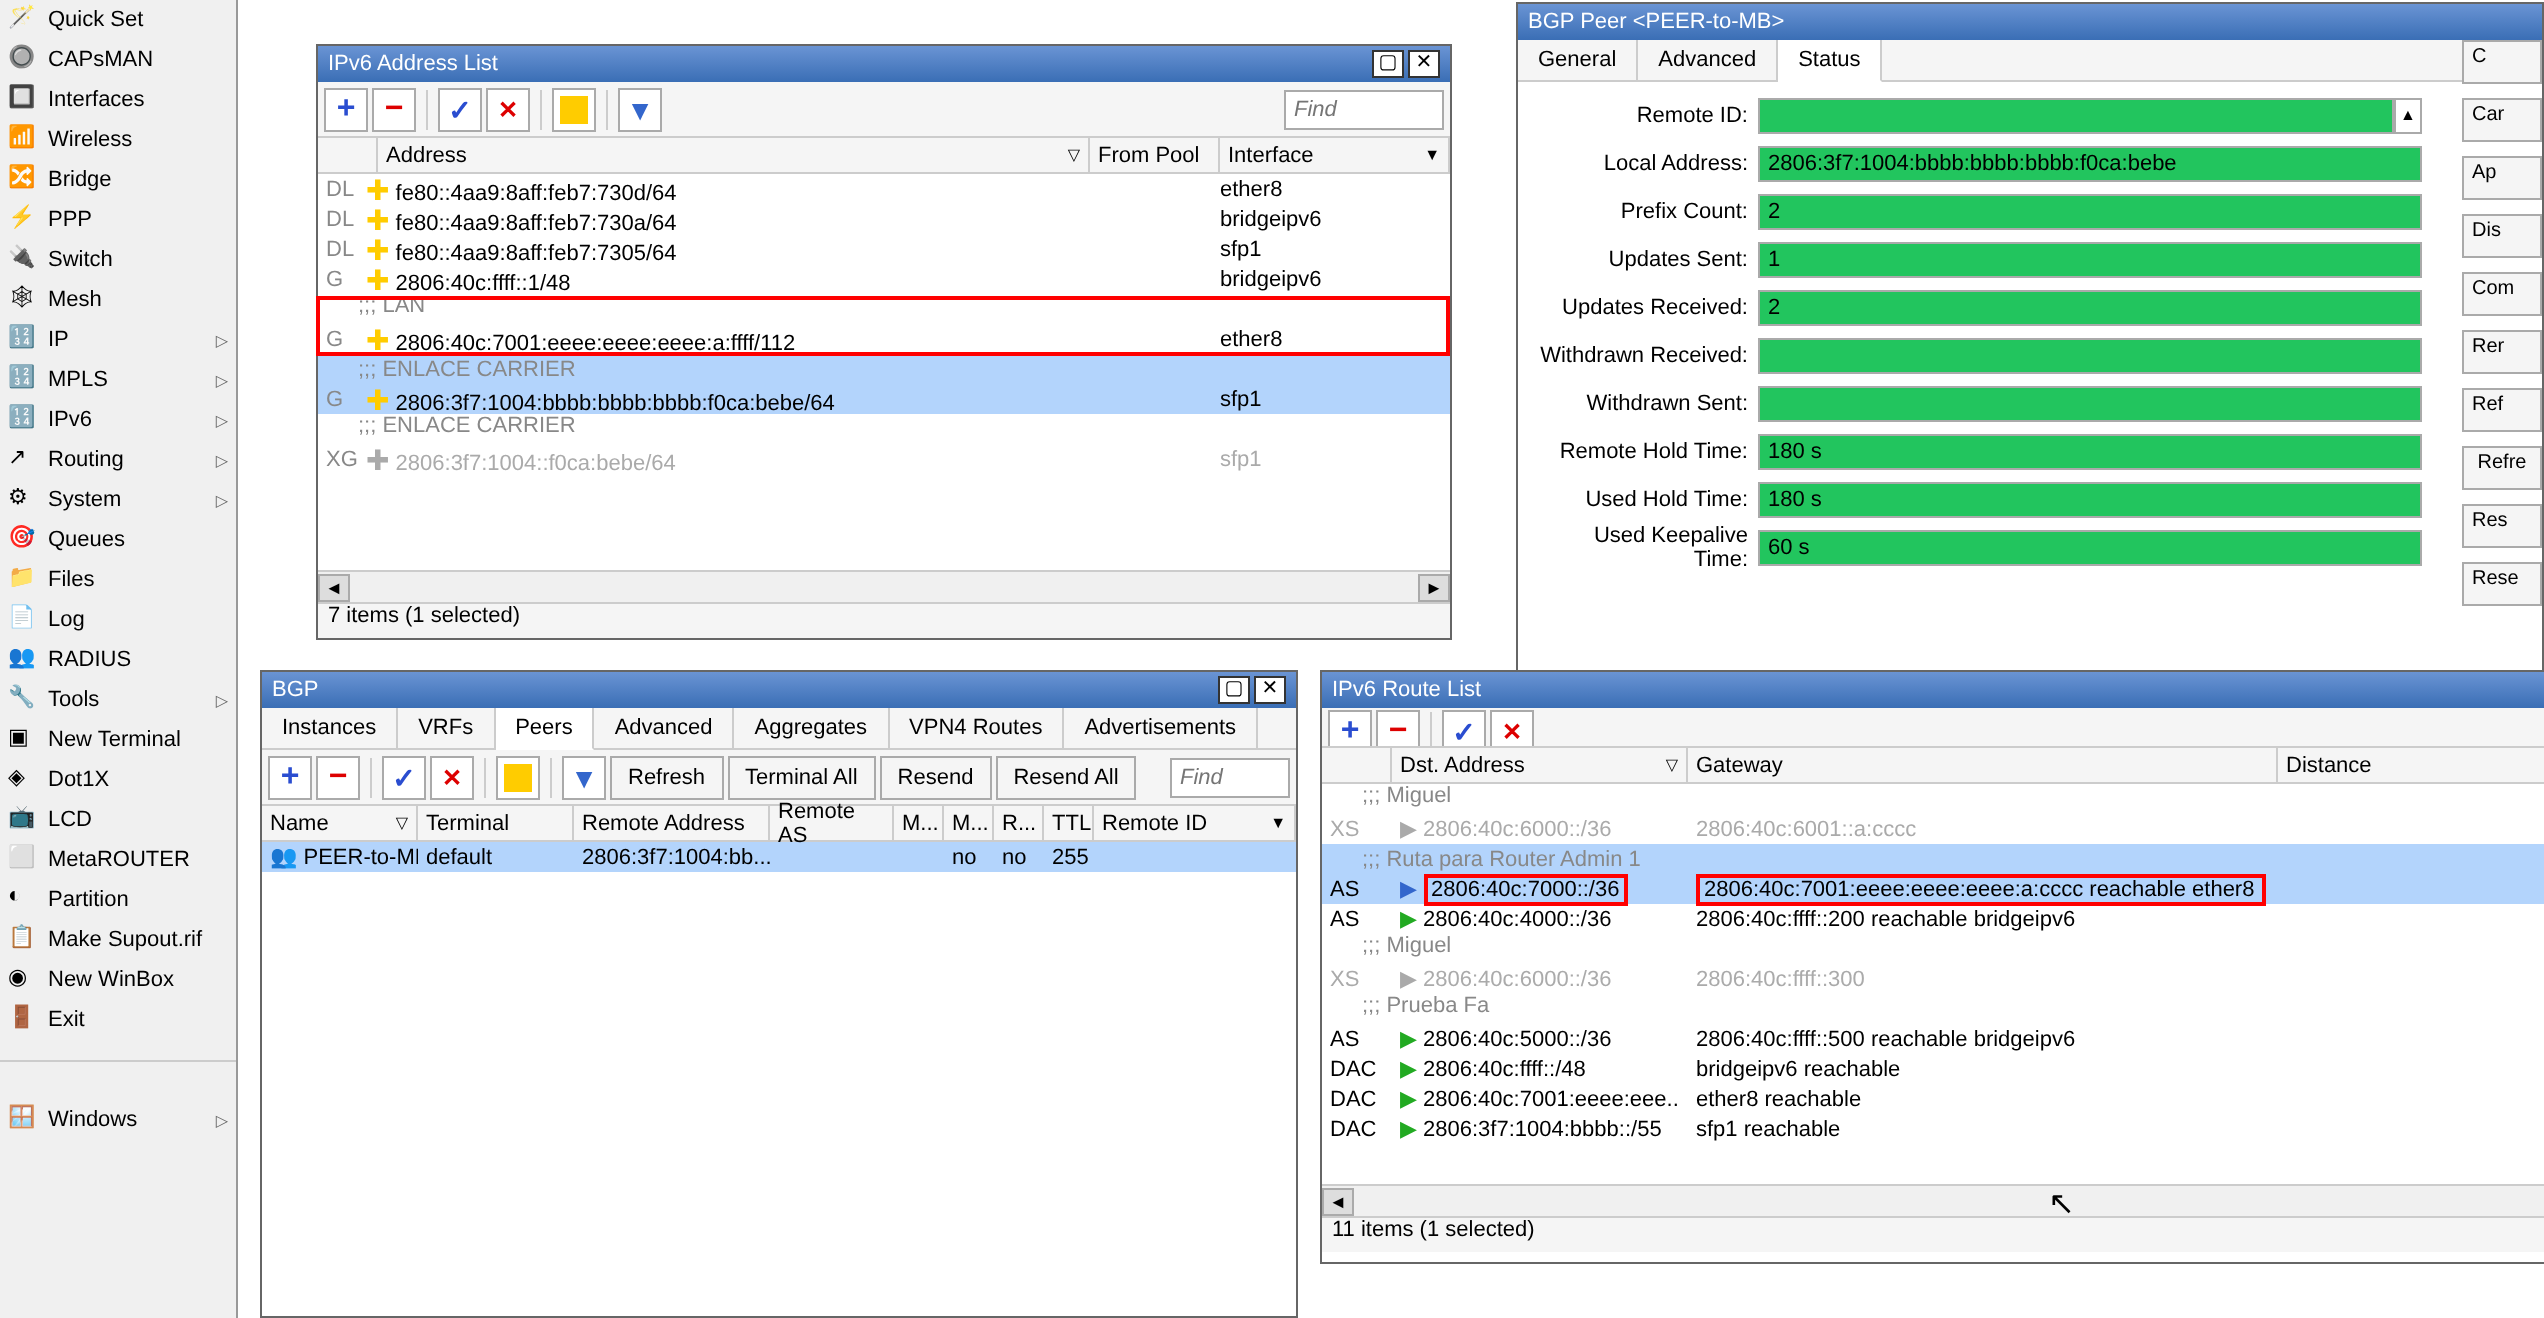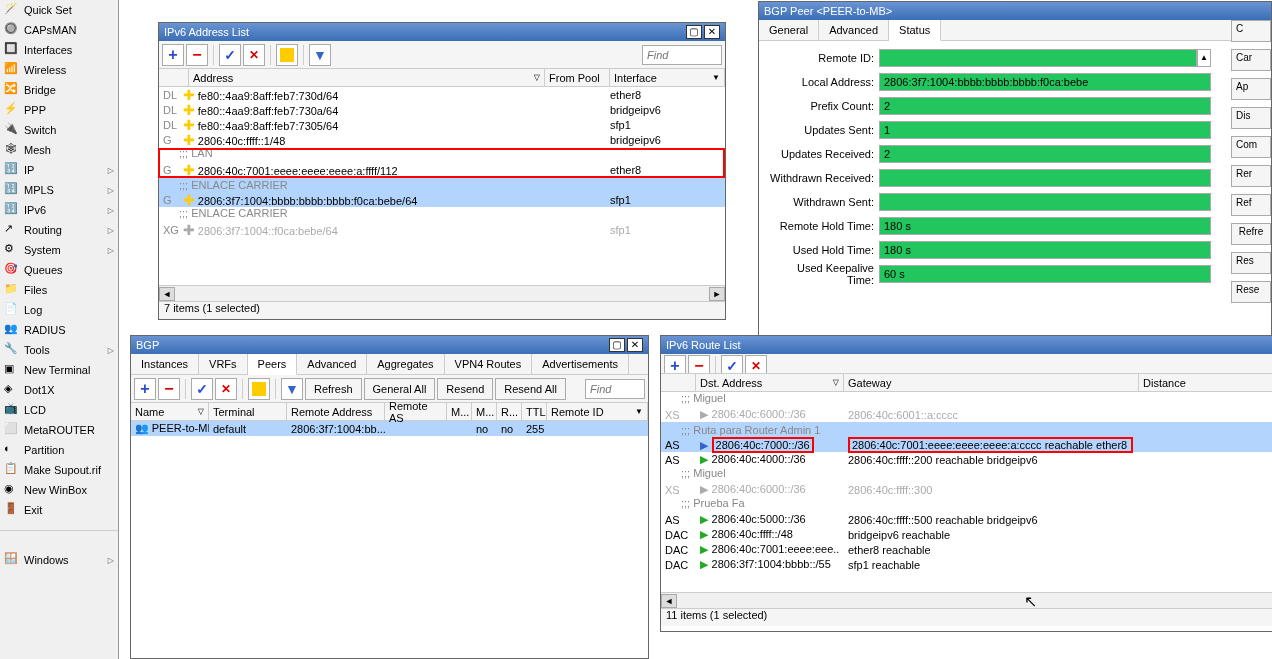--- a/index.html
+++ b/index.html
@@ -309,21 +309,21 @@
       </div>
     <div class="tool-sep"></div>
     <div class="tool-btn">
         <span class="ico-note"></span>
       </div>
     <div class="tool-sep"></div>
     <div class="tool-btn">
         <span class="ico-filter">▼</span>
       </div>
     <button class="action-btn">Refresh</button>
-    <button class="action-btn">General All</button>
+    <button class="action-btn">Terminal All</button>
     <button class="action-btn">Resend</button>
     <button class="action-btn">Resend All</button>
     <input class="find-box" style="width: 60px;" placeholder="Find">
   </div>
   <div class="table-header">
     <div class="th" style="width:78px">
         <span>Name</span>
         <span class="th-arrow">▽</span>
       </div>
     <div class="th" style="width:78px">Terminal</div>

